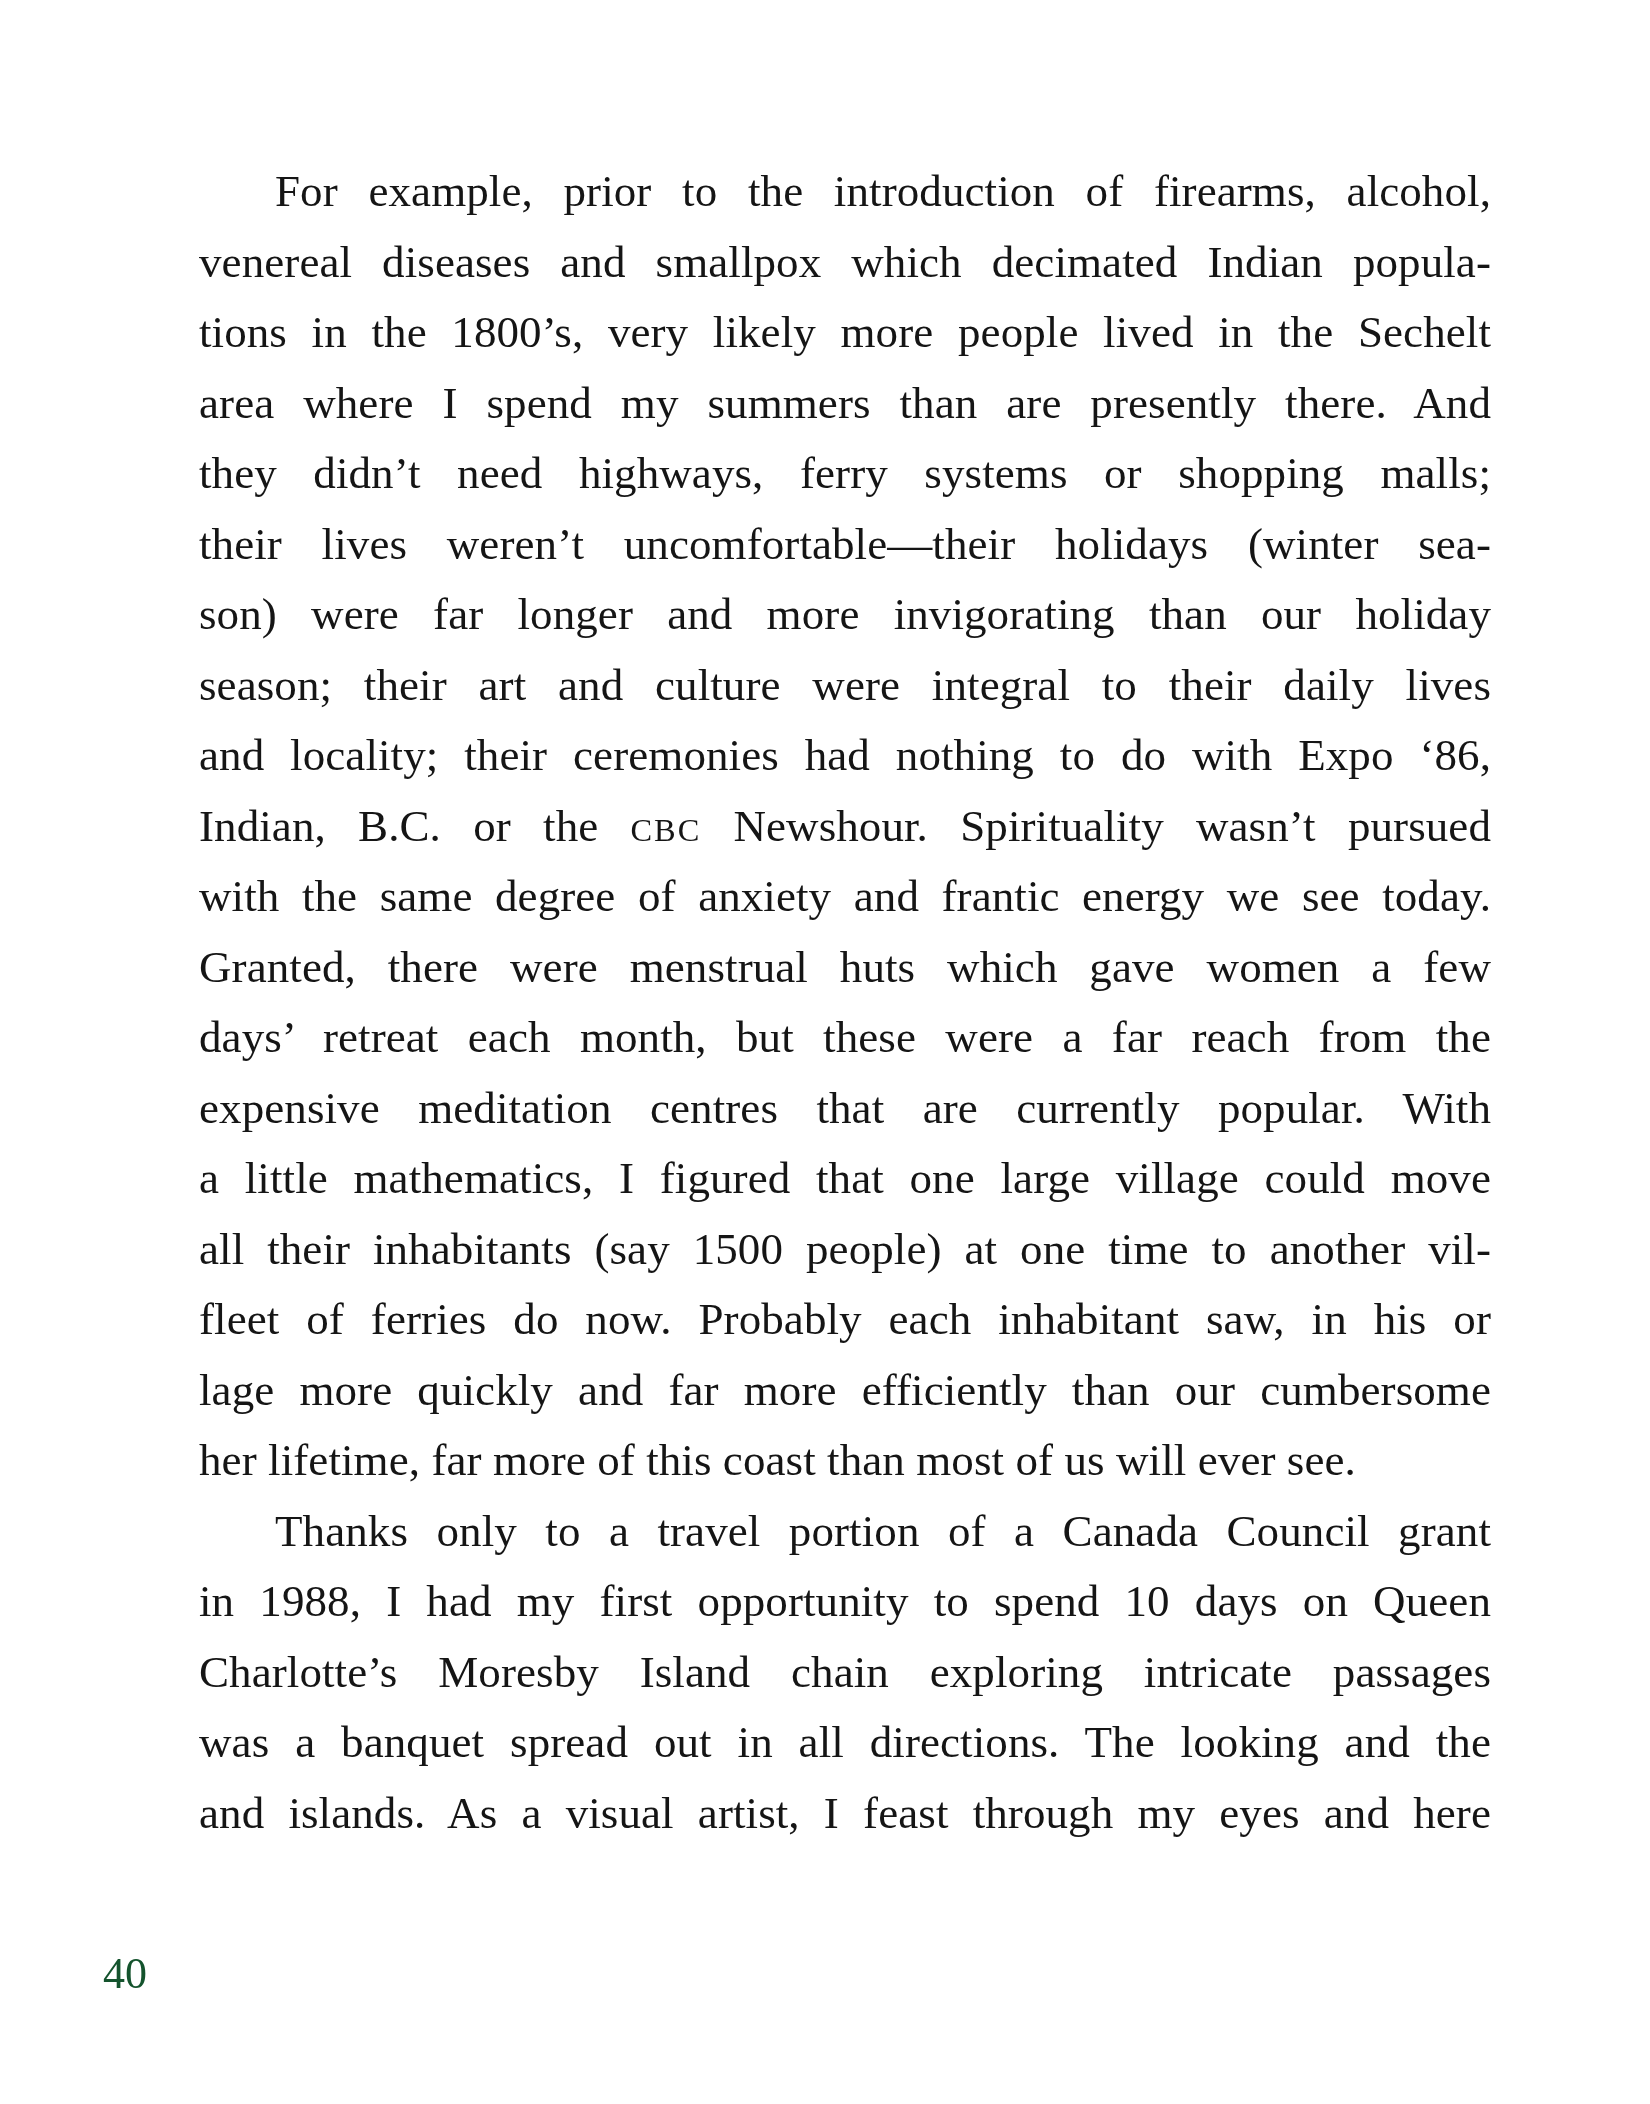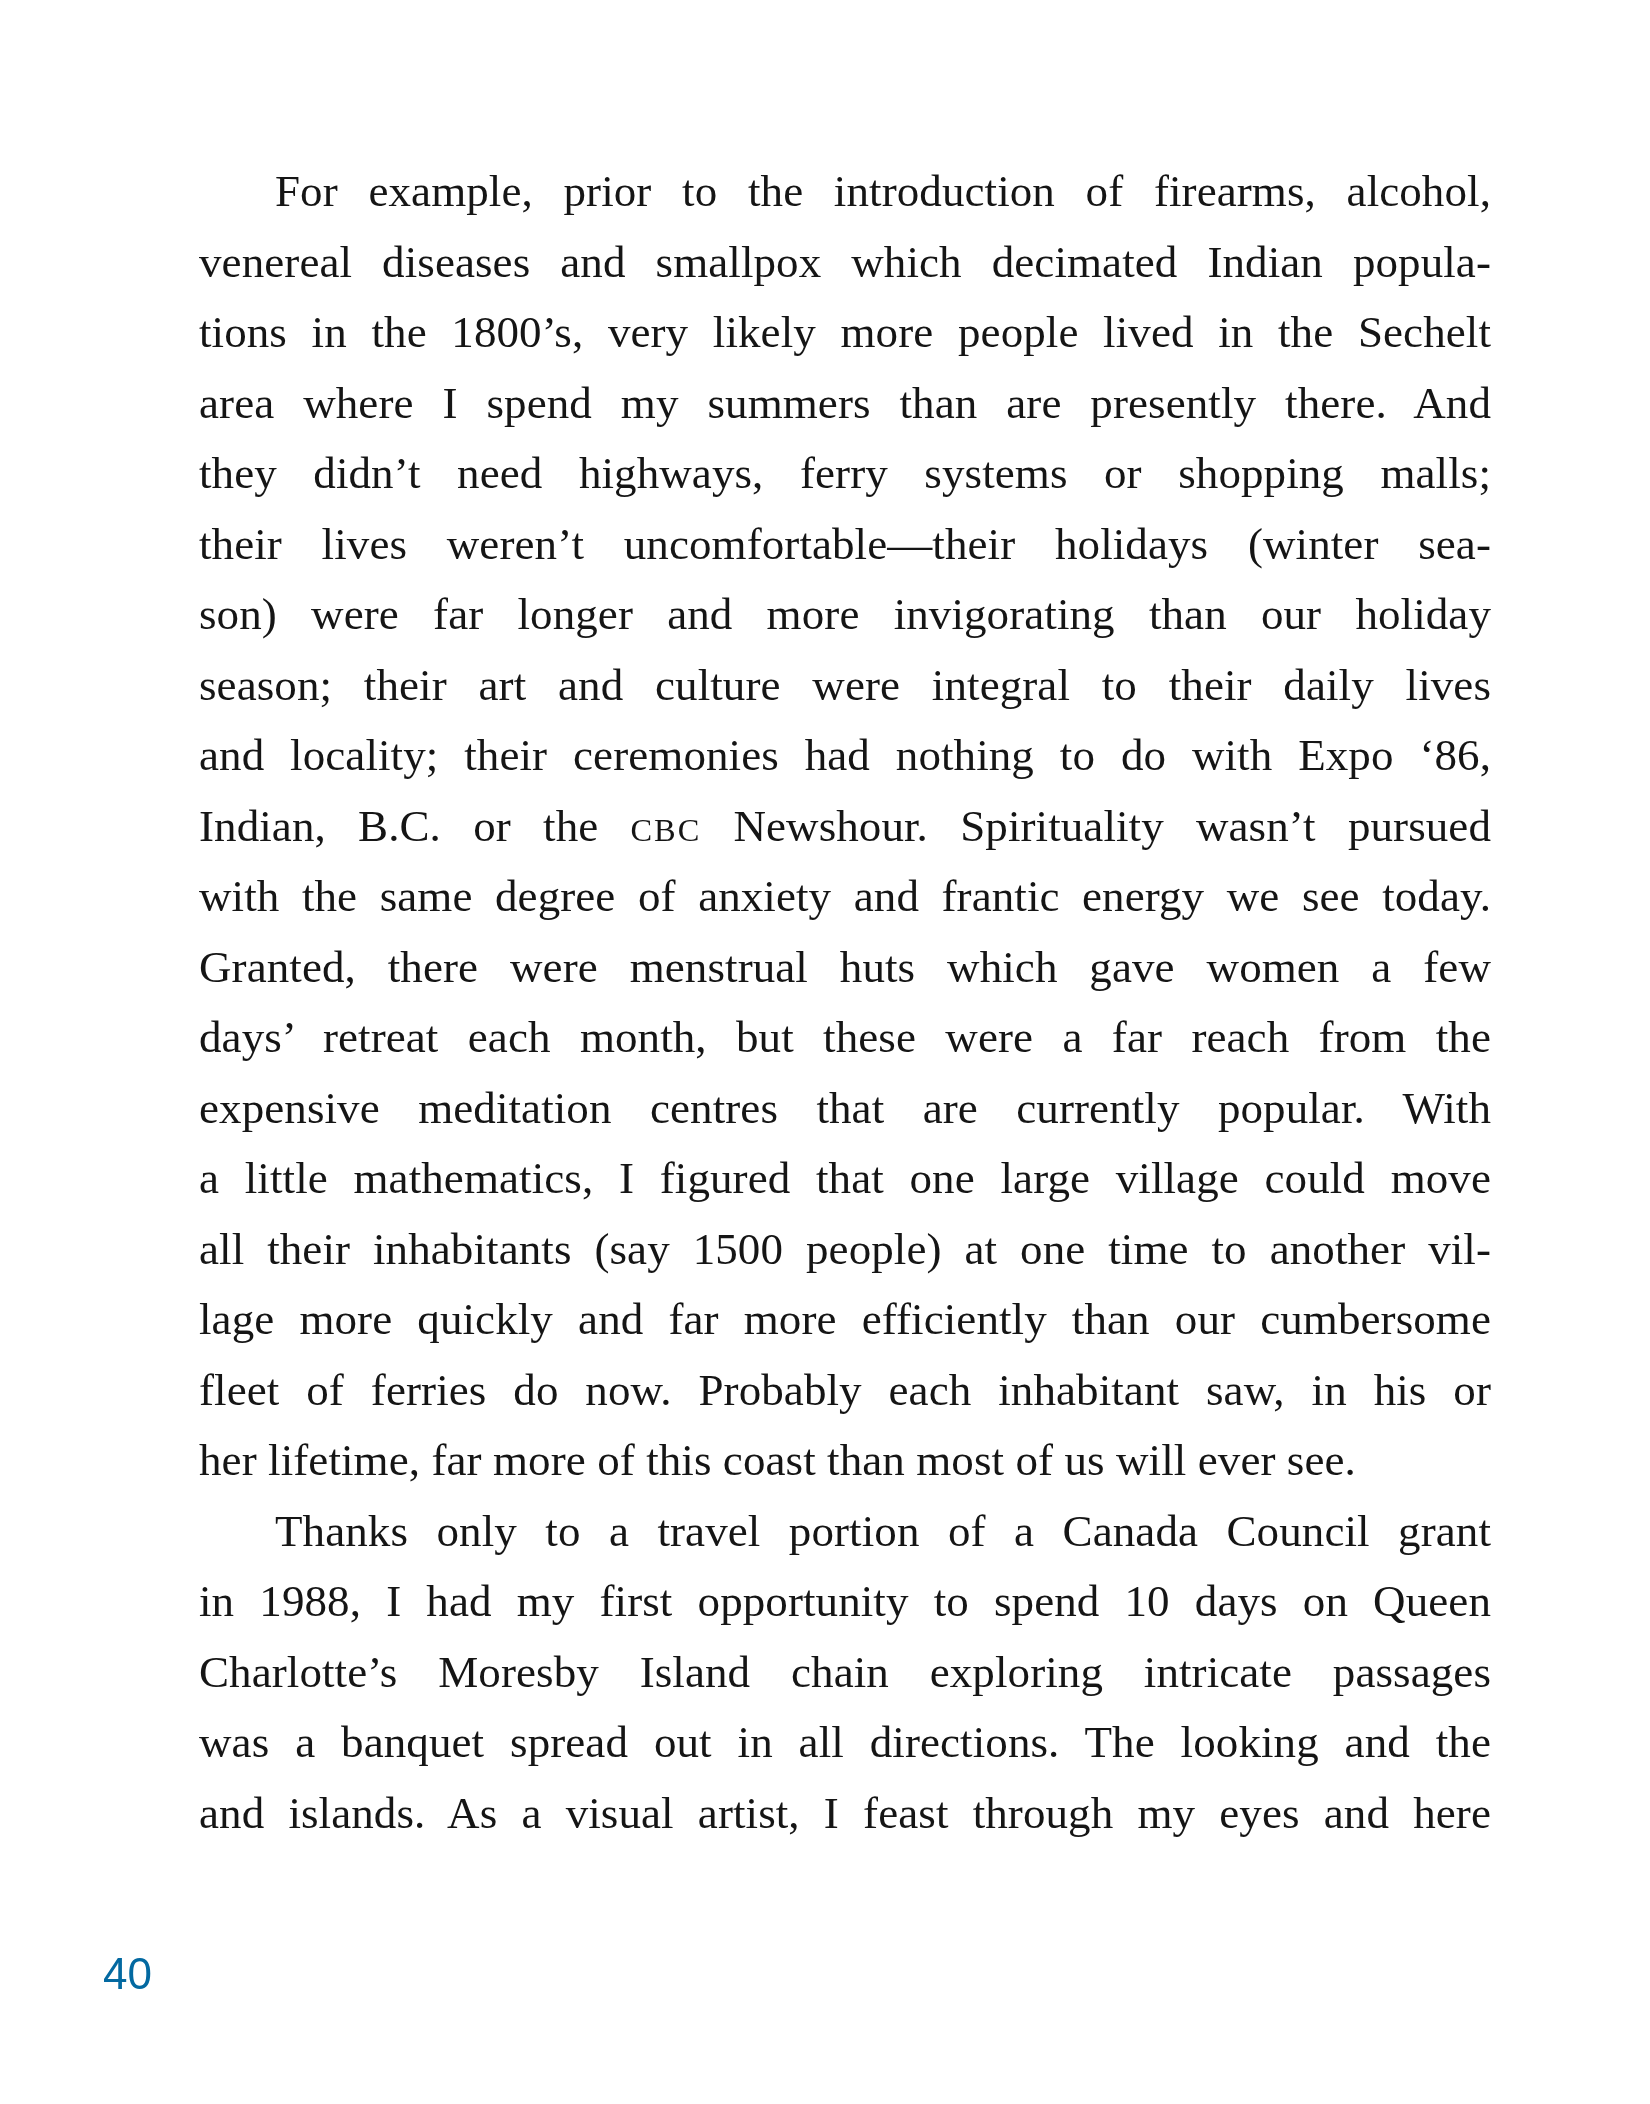--- a/index.html
+++ b/index.html
@@ -43,24 +43,24 @@
   }
   .sc {
     font-size: 0.72em;
     letter-spacing: 0.06em;
     font-family: Liberation Serif, serif;
   }
   .page-number {
     position: absolute;
     left: 103px;
     top: 1952px;
-    font-family: Liberation Sans, sans-serif;
+    font-family: Liberation Serif, serif;
     font-size: 44px;
     line-height: 44px;
-    color: #0369a1;
+    color: #14532d;
   }
 </style>
 </head>
 <body>
 
 <div class="page">
   <div class="text-block">
       <div class="line indent"><span>For example, prior to the introduction of firearms, alcohol,</span></div>
       <div class="line"><span>venereal diseases and smallpox which decimated Indian popula-</span></div>
       <div class="line"><span>tions in the 1800’s, very likely more people lived in the Sechelt</span></div>
@@ -70,22 +70,22 @@
       <div class="line"><span>son) were far longer and more invigorating than our holiday</span></div>
       <div class="line"><span>season; their art and culture were integral to their daily lives</span></div>
       <div class="line"><span>and locality; their ceremonies had nothing to do with Expo ‘86,</span></div>
       <div class="line"><span>Indian, B.C. or the </span><span class="sc">CBC</span><span> Newshour. Spirituality wasn’t pursued</span></div>
       <div class="line"><span>with the same degree of anxiety and frantic energy we see today.</span></div>
       <div class="line"><span>Granted, there were menstrual huts which gave women a few</span></div>
       <div class="line"><span>days’ retreat each month, but these were a far reach from the</span></div>
       <div class="line"><span>expensive meditation centres that are currently popular. With</span></div>
       <div class="line"><span>a little mathematics, I figured that one large village could move</span></div>
       <div class="line"><span>all their inhabitants (say 1500 people) at one time to another vil-</span></div>
+      <div class="line"><span>fleet of ferries do now. Probably each inhabitant saw, in his or</span></div>
       <div class="line"><span>lage more quickly and far more efficiently than our cumbersome</span></div>
-      <div class="line"><span>fleet of ferries do now. Probably each inhabitant saw, in his or</span></div>
       <div class="line para-end"><span>her lifetime, far more of this coast than most of us will ever see.</span></div>
       <div class="line indent"><span>Thanks only to a travel portion of a Canada Council grant</span></div>
       <div class="line"><span>in 1988, I had my first opportunity to spend 10 days on Queen</span></div>
       <div class="line"><span>Charlotte’s Moresby Island chain exploring intricate passages</span></div>
       <div class="line"><span>was a banquet spread out in all directions. The looking and the</span></div>
       <div class="line"><span>and islands. As a visual artist, I feast through my eyes and here</span></div>
     </div>
   <div class="page-number">40</div>
 </div>
 

